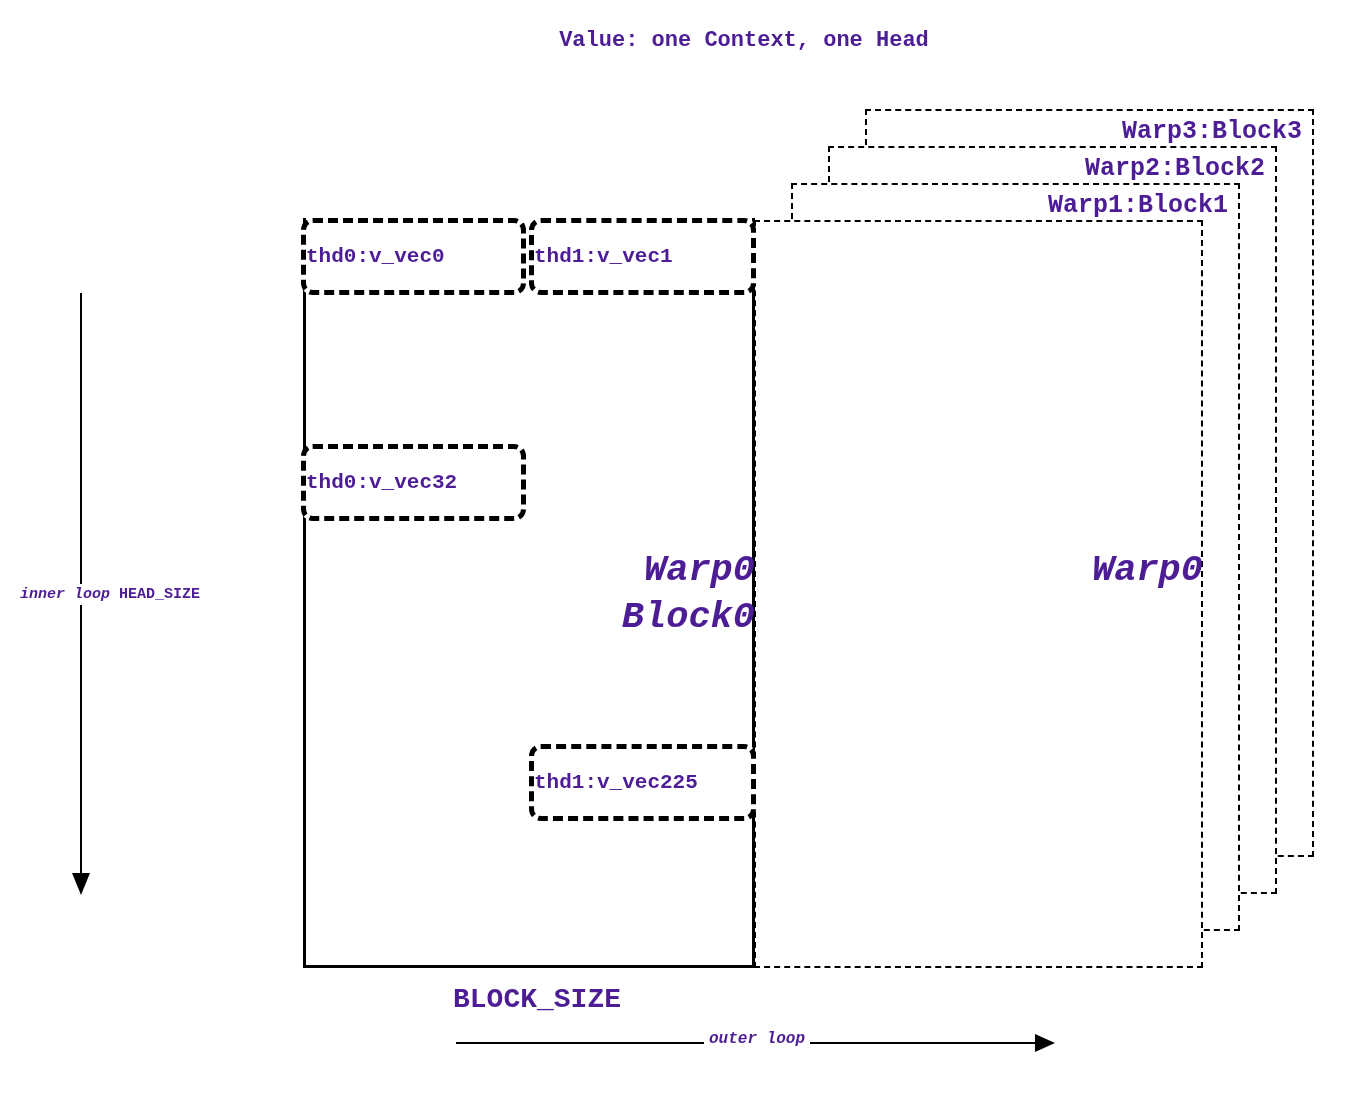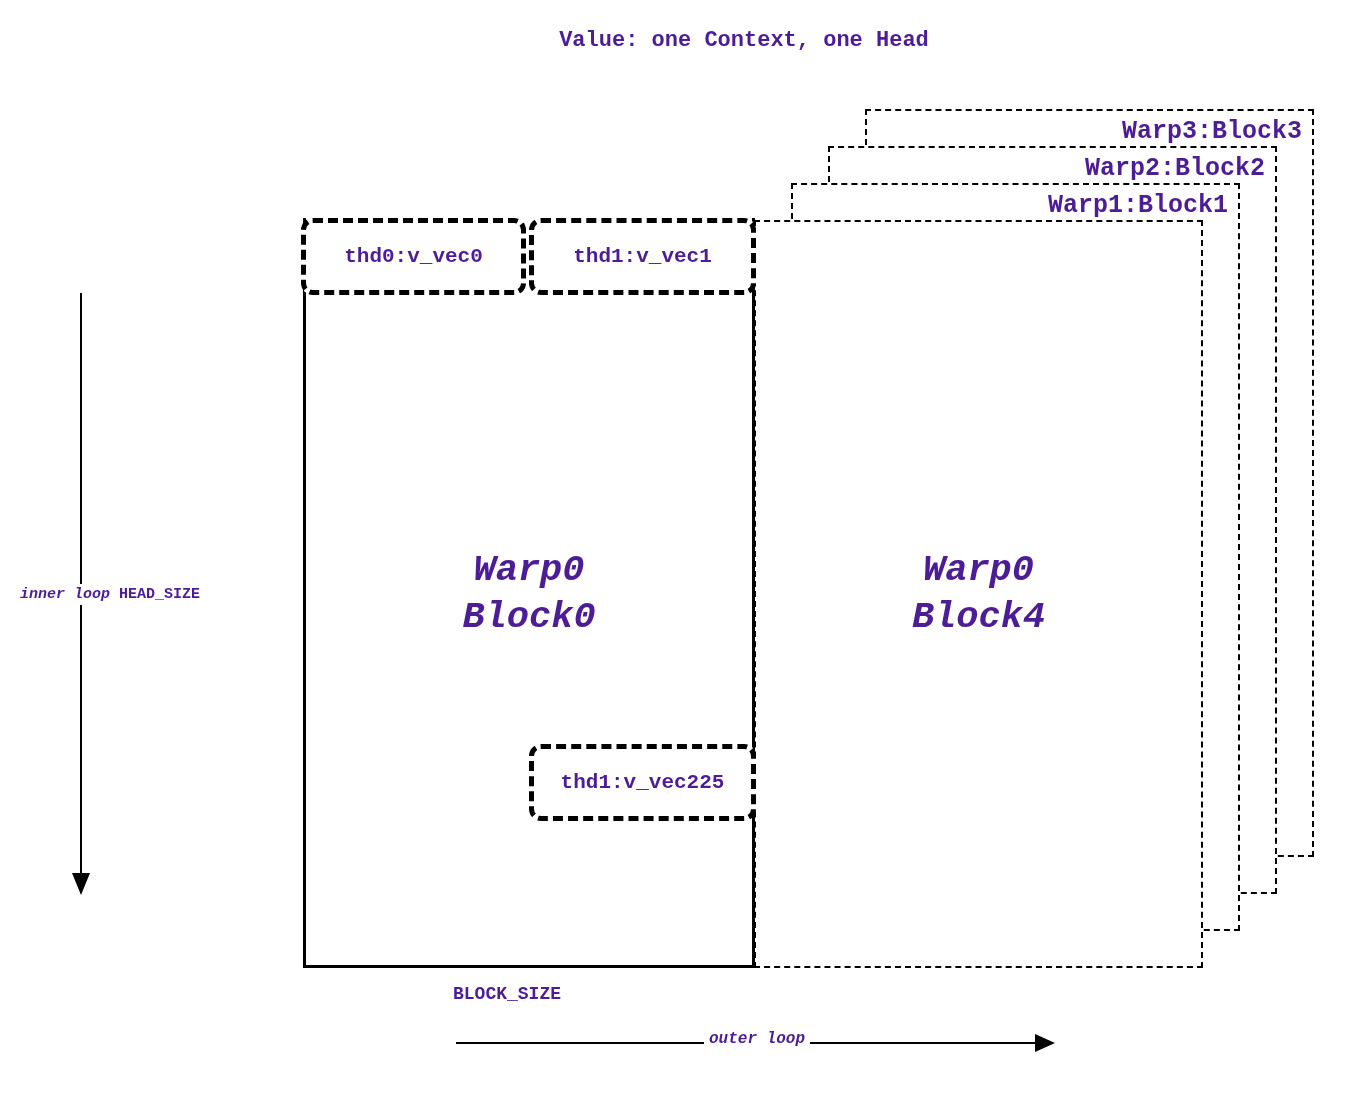--- a/index.html
+++ b/index.html
@@ -57,35 +57,35 @@
   
   .vcell {
     position: absolute;
     height: 77px;
     border: 5px dashed #000;
     border-radius: 12px;
     background: #ffffff;
     box-sizing: border-box;
     display: flex;
     align-items: center;
-    justify-content: center;
+    justify-content: flex-start;
     font-size: 21px;
     white-space: nowrap;
     z-index: 6;
   }
   .c1 { left: 301px; width: 225px; }
   .c2 { left: 529px; width: 227px; }
   .row1 { top: 218px; }
   .row2 { top: 444px; }
   .row3 { top: 744px; }
   
   .big-label {
     position: absolute;
     top: 547px;
-    text-align: center;
+    text-align: right;
     font-size: 37px;
     font-style: italic;
     line-height: 47px;
     z-index: 7;
   }
   .big-label-block0 { left: 303px; width: 452px; }
   .big-label-block4 { left: 754px; width: 449px; }
   
   .v-axis-line {
     position: absolute;
@@ -116,21 +116,21 @@
     padding: 2px 2px;
     z-index: 1;
     font-family: Liberation Mono, monospace;
   }
   .italic { font-style: italic; }
   
   .block-size-label {
     position: absolute;
     left: 453px;
     top: 984px;
-    font-size: 18px;
+    font-size: 28px;
     white-space: nowrap;
     z-index: 7;
   }
   .h-axis-line {
     position: absolute;
     left: 456px;
     top: 1042px;
     width: 581px;
     height: 2px;
     background: #000;
@@ -172,35 +172,37 @@
   <div class="card card-b2">
     <div class="card-corner-label">Warp2:Block2</div>
   </div>
   <div class="card card-b1">
     <div class="card-corner-label">Warp1:Block1</div>
   </div>
   <div class="card card-b4"></div>
 
   <div class="big-label big-label-block4">
     <div>Warp0</div>
-    <div>Block4</div>
   </div>
 
   <div class="main-box"></div>
 
   <div class="big-label big-label-block0">
     <div>Warp0</div>
     <div>Block0</div>
   </div>
 
   <div class="vcell c1 row1">
     <span>thd0:v_vec0</span>
   </div>
   <div class="vcell c2 row1">
     <span>thd1:v_vec1</span>
+  </div>
+  <div class="vcell c1 row2">
+    <span>thd0:v_vec32</span>
   </div>
   <div class="vcell c2 row3">
     <span>thd1:v_vec225</span>
   </div>
 
   <div class="v-axis-line"></div>
   <div class="v-axis-head"></div>
   <div class="inner-label">
     <span class="italic">inner loop </span>
     <span>HEAD_SIZE</span>

